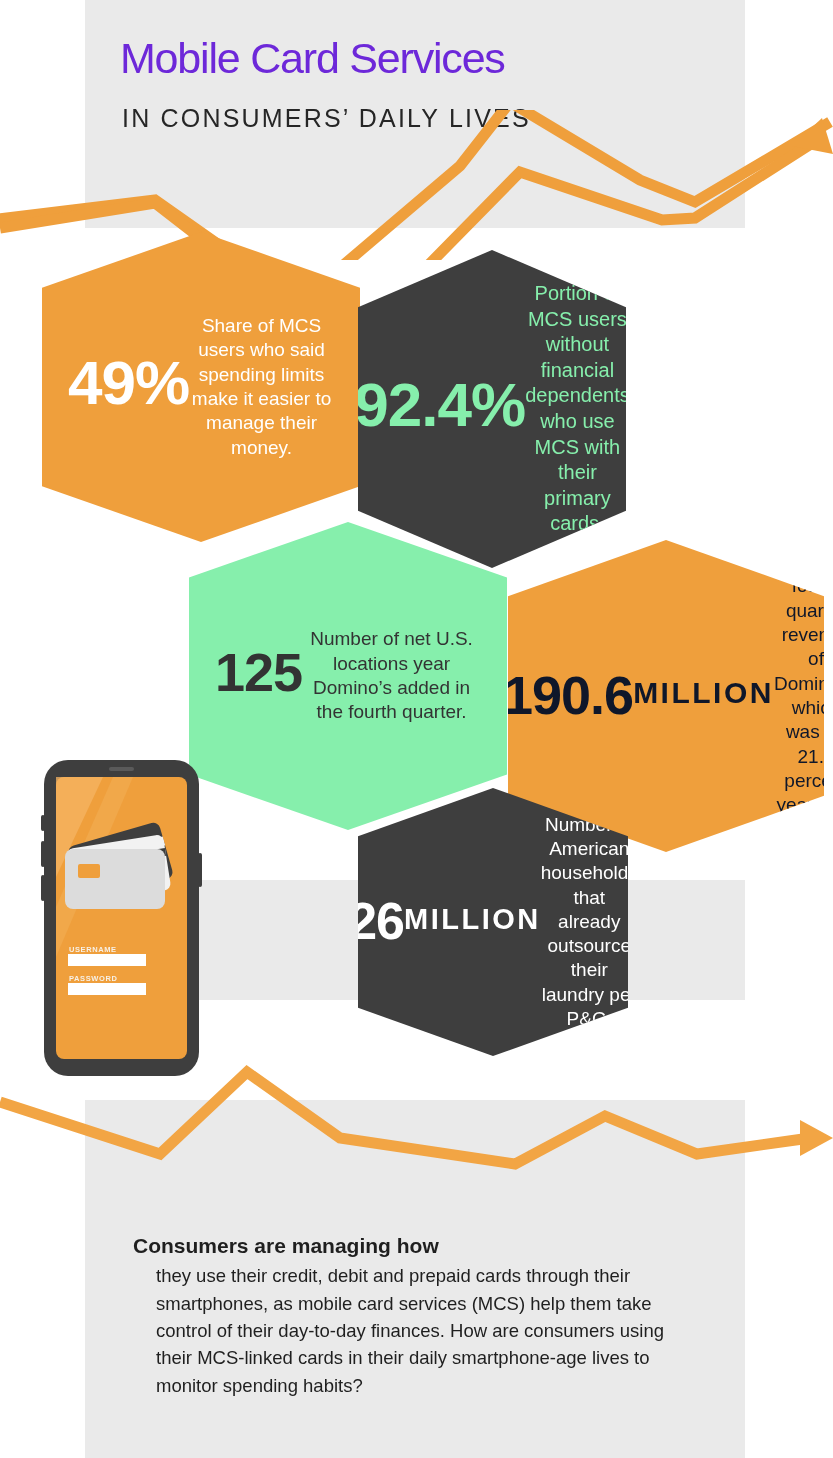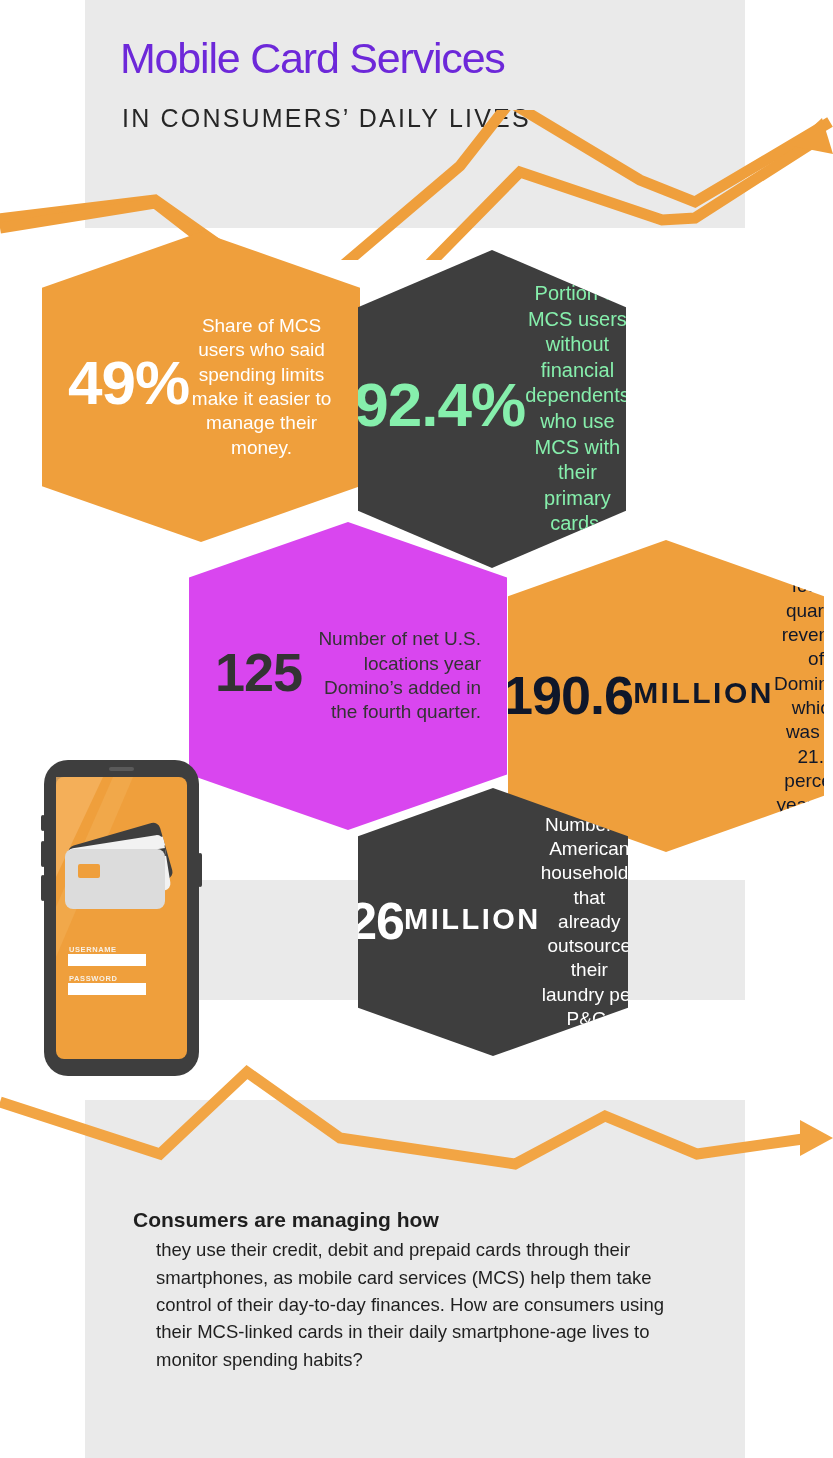--- a/index.html
+++ b/index.html
@@ -78,21 +78,21 @@
 
   .hex-b { 
     left:358px; top:250px; width:268px; height:318px;
     background:#3e3e3e; color:#86efac; z-index:4;
   }
   .hex-b .num { font-size:62px; margin-bottom:8px; }
   .hex-b .desc { font-size:20px; }
 
   .hex-c { 
     left:189px; top:522px; width:318px; height:308px;
-    background:#d946ef; color:#333333; z-index:2;text-align:right;
+    background:#86efac; color:#333333; z-index:2;
   }
   .hex-c .num { font-size:54px; margin-bottom:6px; color:#333; }
   .hex-c .desc { font-size:19px; }
 
   .hex-d { 
     left:508px; top:540px; width:316px; height:312px;
     background:#ef9f3c; color:#0f172a; z-index:5;
   }
   .hex-d .num { font-size:54px; }
   .hex-d .unit { font-size:30px; margin-bottom:7px; }
@@ -103,21 +103,21 @@
     background:#3e3e3e; color:#ffffff; z-index:6;
   }
   .hex-e .num { font-size:52px; }
   .hex-e .unit { font-size:29px; margin-bottom:6px; }
   .hex-e .desc { font-size:19px; }
 
   
   .phone { position:absolute; left:41px; top:757px; width:161px; height:322px; z-index:7; }
 
   
-  .footer { position:absolute; left:85px; top:1206px; width:660px; }
+  .footer { position:absolute; left:85px; top:1232px; width:660px; }
   .footer-lead {
     font-size:21px; font-weight:bold; color:#1f1f1f;
     padding-left:48px; line-height:1.35; margin-bottom:2px;
     font-family:"Liberation Sans", sans-serif;
   }
   .footer-body {
     font-size:18.5px; color:#1f1f1f; line-height:1.48;
     padding-left:48px; padding-right:40px;
     font-family:"Liberation Sans", sans-serif;
     margin-left:23px;

